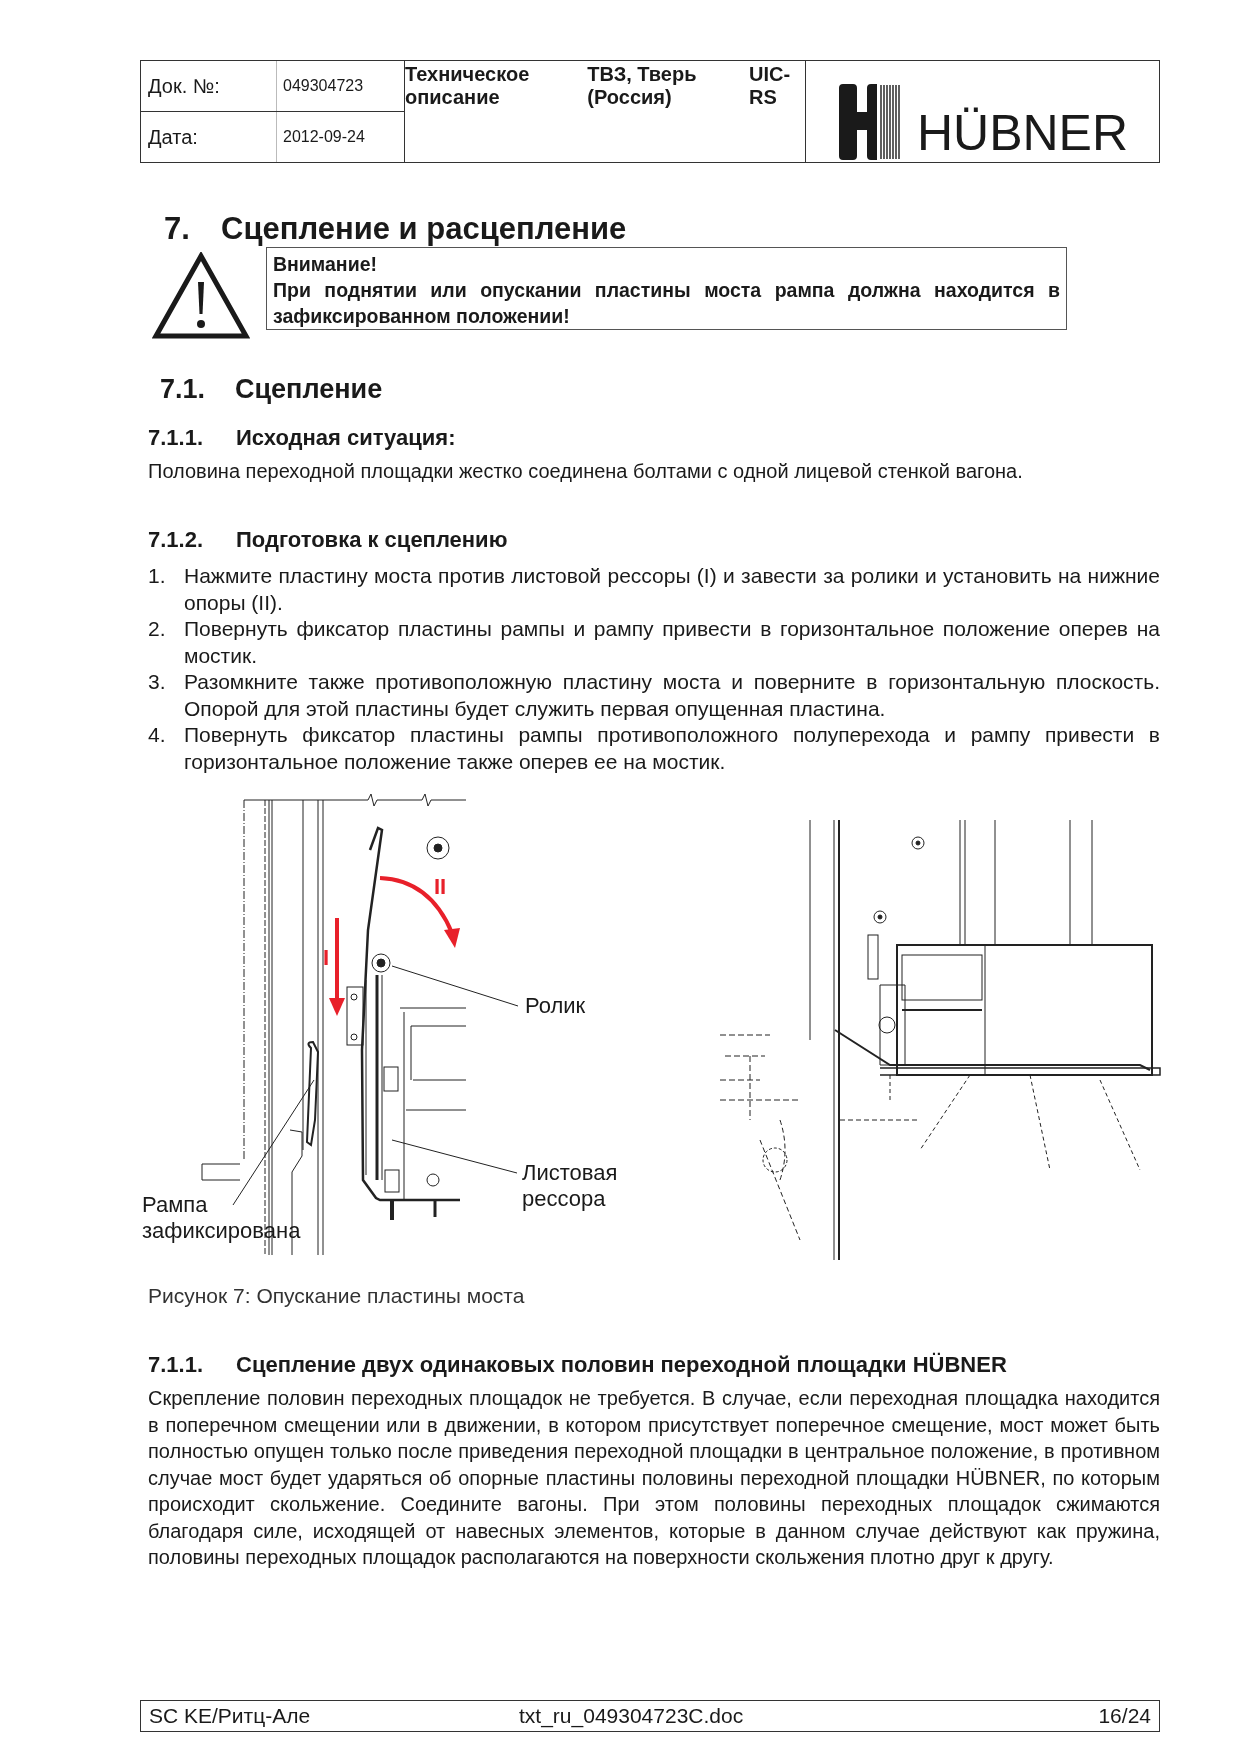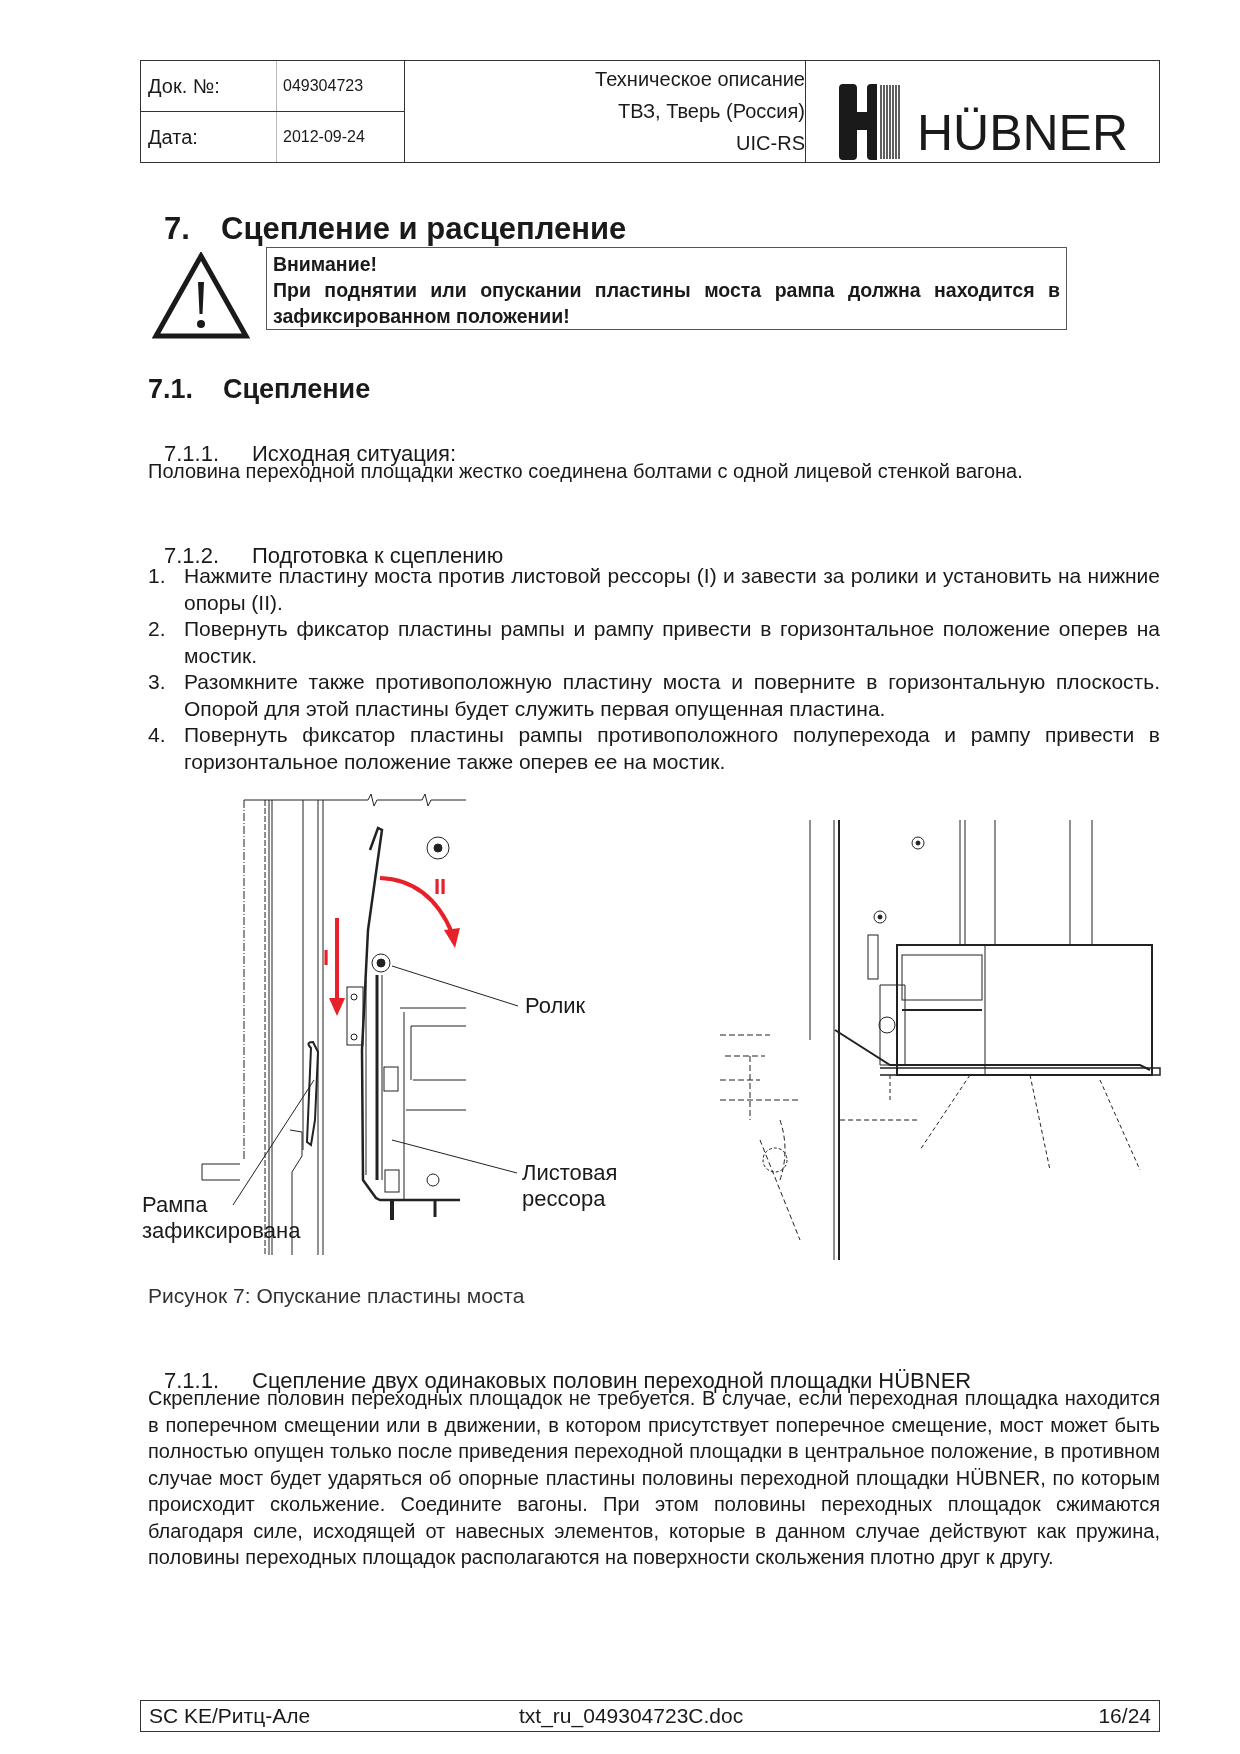--- a/index.html
+++ b/index.html
@@ -9,35 +9,35 @@
 
   
   .hdr { position:absolute; left:140px; top:60px; width:1020px; height:103px;
          border:1.5px solid #333; box-sizing:border-box; display:flex; }
   .hdr-meta { width:263px; border-right:1.5px solid #333; display:flex; flex-direction:column; }
   .hdr-row { flex:1; display:flex; border-bottom:1.5px solid #333; }
   .hdr-row:last-child { border-bottom:none; }
   .hdr-label { width:128px; border-right:1px solid #bbb; padding-left:7px; font-size:20px;
                display:flex; align-items:center; }
   .hdr-value { flex:1; padding-left:6px; font-size:16px; display:flex; align-items:center;text-align:center; }
-  .hdr-title { width:400px; border-right:1.5px solid #333; display:flex; flex-direction:column;
-               justify-content:space-around; align-items:flex-end; font-weight:normal; font-size:20px; padding:2px 0; }
+  .hdr-title { width:400px; border-right:1.5px solid #333; display:flex; flex-direction:row;
+               justify-content:space-around; align-items:flex-start; font-weight:bold; font-size:20px; padding:2px 0; }
   .hdr-logo { flex:1; display:flex; align-items:flex-end; justify-content:center; gap:10px; }
   .logo-text { font-size:50px; letter-spacing:0px; color:#1a1a1a; font-weight:normal; }
 
   h1.h-main { position:absolute; left:148px; top:195px; margin:16px; font-size:31px; font-weight:bold; }
   h1.h-main .num { display:inline-block; width:57px; }
 
   .warn-icon { position:absolute; left:152px; top:252px; }
   .warn-box { position:absolute; left:266px; top:247px; width:801px; height:83px;
               border:1.5px solid #555; box-sizing:border-box; padding:3px 6px; font-weight:bold; font-size:19.5px; line-height:26px; }
 
-  h2.h2 { position:absolute; left:148px; top:374px; margin:0; font-size:27px; font-weight:bold; }
+  h2.h2 { position:absolute; left:160px; top:374px; margin:0; font-size:27px; font-weight:bold; }
   h2.h2 .num { display:inline-block; width:75px; }
-  h3.h3 { position:absolute; left:148px; margin:16px; font-size:22px; font-weight:normal; }
+  h3.h3 { position:absolute; left:148px; margin:0; font-size:22px; font-weight:bold; }
   h3.h3 .num { display:inline-block; width:88px; }
 
   .para { position:absolute; left:148px; width:1012px; font-size:20px; line-height:26.5px; text-align:justify; }
 
   ol.steps { position:absolute; left:148px; top:563px; width:1012px; margin:0; padding:0; list-style:none;
              font-size:21px; line-height:26.5px; }
   ol.steps li { display:flex; }
   ol.steps li .n { width:36px; flex:none; }
   ol.steps li .t { flex:1; text-align:justify; }
 

